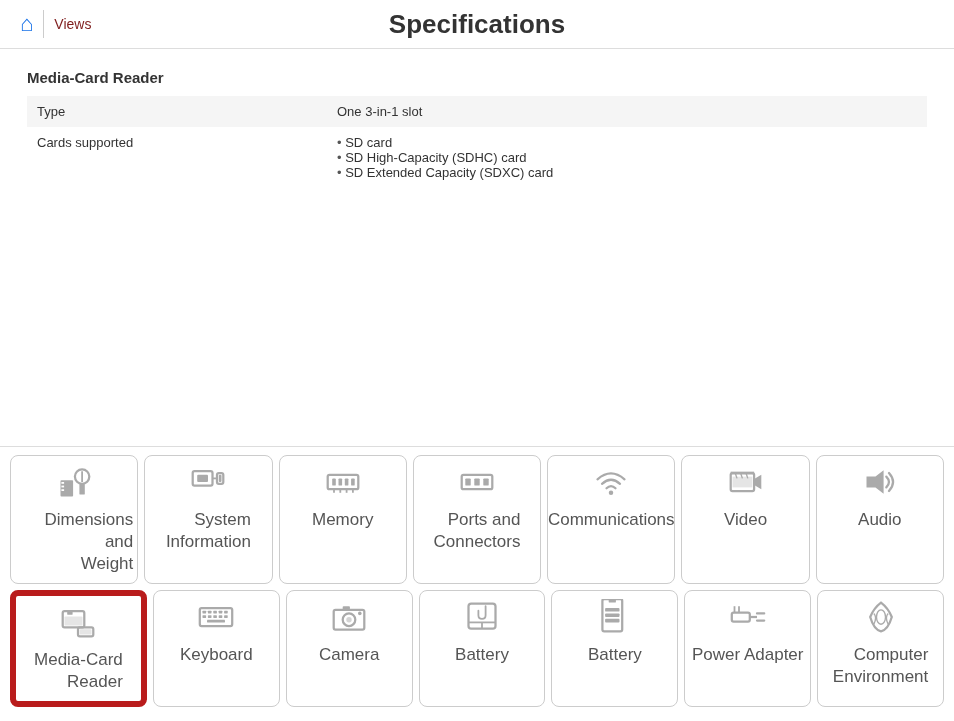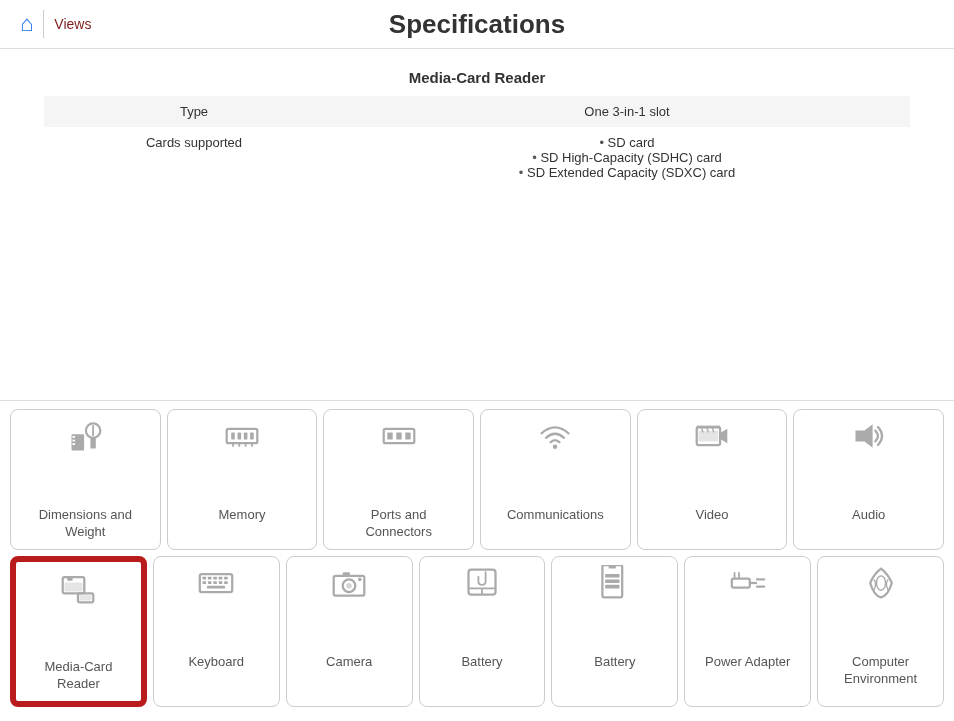--- a/index.html
+++ b/index.html
@@ -36,22 +36,21 @@
     .page-title {
       position: absolute;
       left: 50%;
       transform: translateX(-50%);
       font-size: 26px;
       font-weight: bold;
     }
 
     
     .main-content {
-      padding: 20px 44px;
-      text-align: center;
+      padding: 20px 27px;
     }
 
     .section-title {
       font-size: 15px;
       font-weight: bold;
       margin-bottom: 10px;
     }
 
     .spec-table {
       width: 100%;
@@ -104,25 +103,24 @@
       align-items: center;
       gap: 6px;
       cursor: pointer;
       background: #fff;
       min-width: 0;
     }
     .nav-item.active {
       border: 6px solid #b91c1c;
     }
     .nav-item-label {
-      font-size: 13px;
+      font-size: 17px;
       color: #555;
-      text-align: center;
+      text-align: right;
       line-height: 1.3;
-      margin-top: 44px;
     }
 
     
     .nav-icon svg {
       width: 36px;
       height: 36px;
       fill: #aaa;
     }
   </style>
 </head>
@@ -172,20 +170,32 @@
           <rect x="6" y="24" width="3" height="2" fill="#fff"></rect>
           <rect x="6" y="28" width="3" height="2" fill="#fff"></rect>
           <ellipse cx="29" cy="14" rx="8" ry="8" fill="none" stroke="#aaa" stroke-width="2.5"></ellipse>
           <rect x="26" y="22" width="6" height="12" rx="1" fill="#aaa"></rect>
           <line x1="29" y1="8" x2="29" y2="20" stroke="#aaa" stroke-width="2"></line>
         </svg>
       </div>
       <span class="nav-item-label">Dimensions and<br>Weight</span>
     </div>
 
+    <div class="nav-item">
+      <div class="nav-icon">
+        <svg viewBox="0 0 40 40" xmlns="http://www.w3.org/2000/svg">
+          <rect x="3" y="8" width="22" height="16" rx="2" fill="none" stroke="#aaa" stroke-width="2.5"></rect>
+          <rect x="8" y="12" width="12" height="8" rx="1" fill="#aaa"></rect>
+          <rect x="30" y="10" width="7" height="12" rx="2" fill="none" stroke="#aaa" stroke-width="2.5"></rect>
+          <rect x="32" y="12" width="3" height="8" rx="1" fill="#aaa"></rect>
+          <line x1="25" y1="16" x2="30" y2="16" stroke="#aaa" stroke-width="2"></line>
+        </svg>
+      </div>
+      <span class="nav-item-label">System<br>Information</span>
+    </div>
 
     <div class="nav-item">
       <div class="nav-icon">
         <svg viewBox="0 0 40 40" xmlns="http://www.w3.org/2000/svg">
           <rect x="3" y="12" width="34" height="16" rx="2" fill="none" stroke="#aaa" stroke-width="2.5"></rect>
           <rect x="8" y="16" width="4" height="8" rx="1" fill="#aaa"></rect>
           <rect x="15" y="16" width="4" height="8" rx="1" fill="#aaa"></rect>
           <rect x="22" y="16" width="4" height="8" rx="1" fill="#aaa"></rect>
           <rect x="29" y="16" width="4" height="8" rx="1" fill="#aaa"></rect>
           <line x1="10" y1="28" x2="10" y2="32" stroke="#aaa" stroke-width="2"></line>

